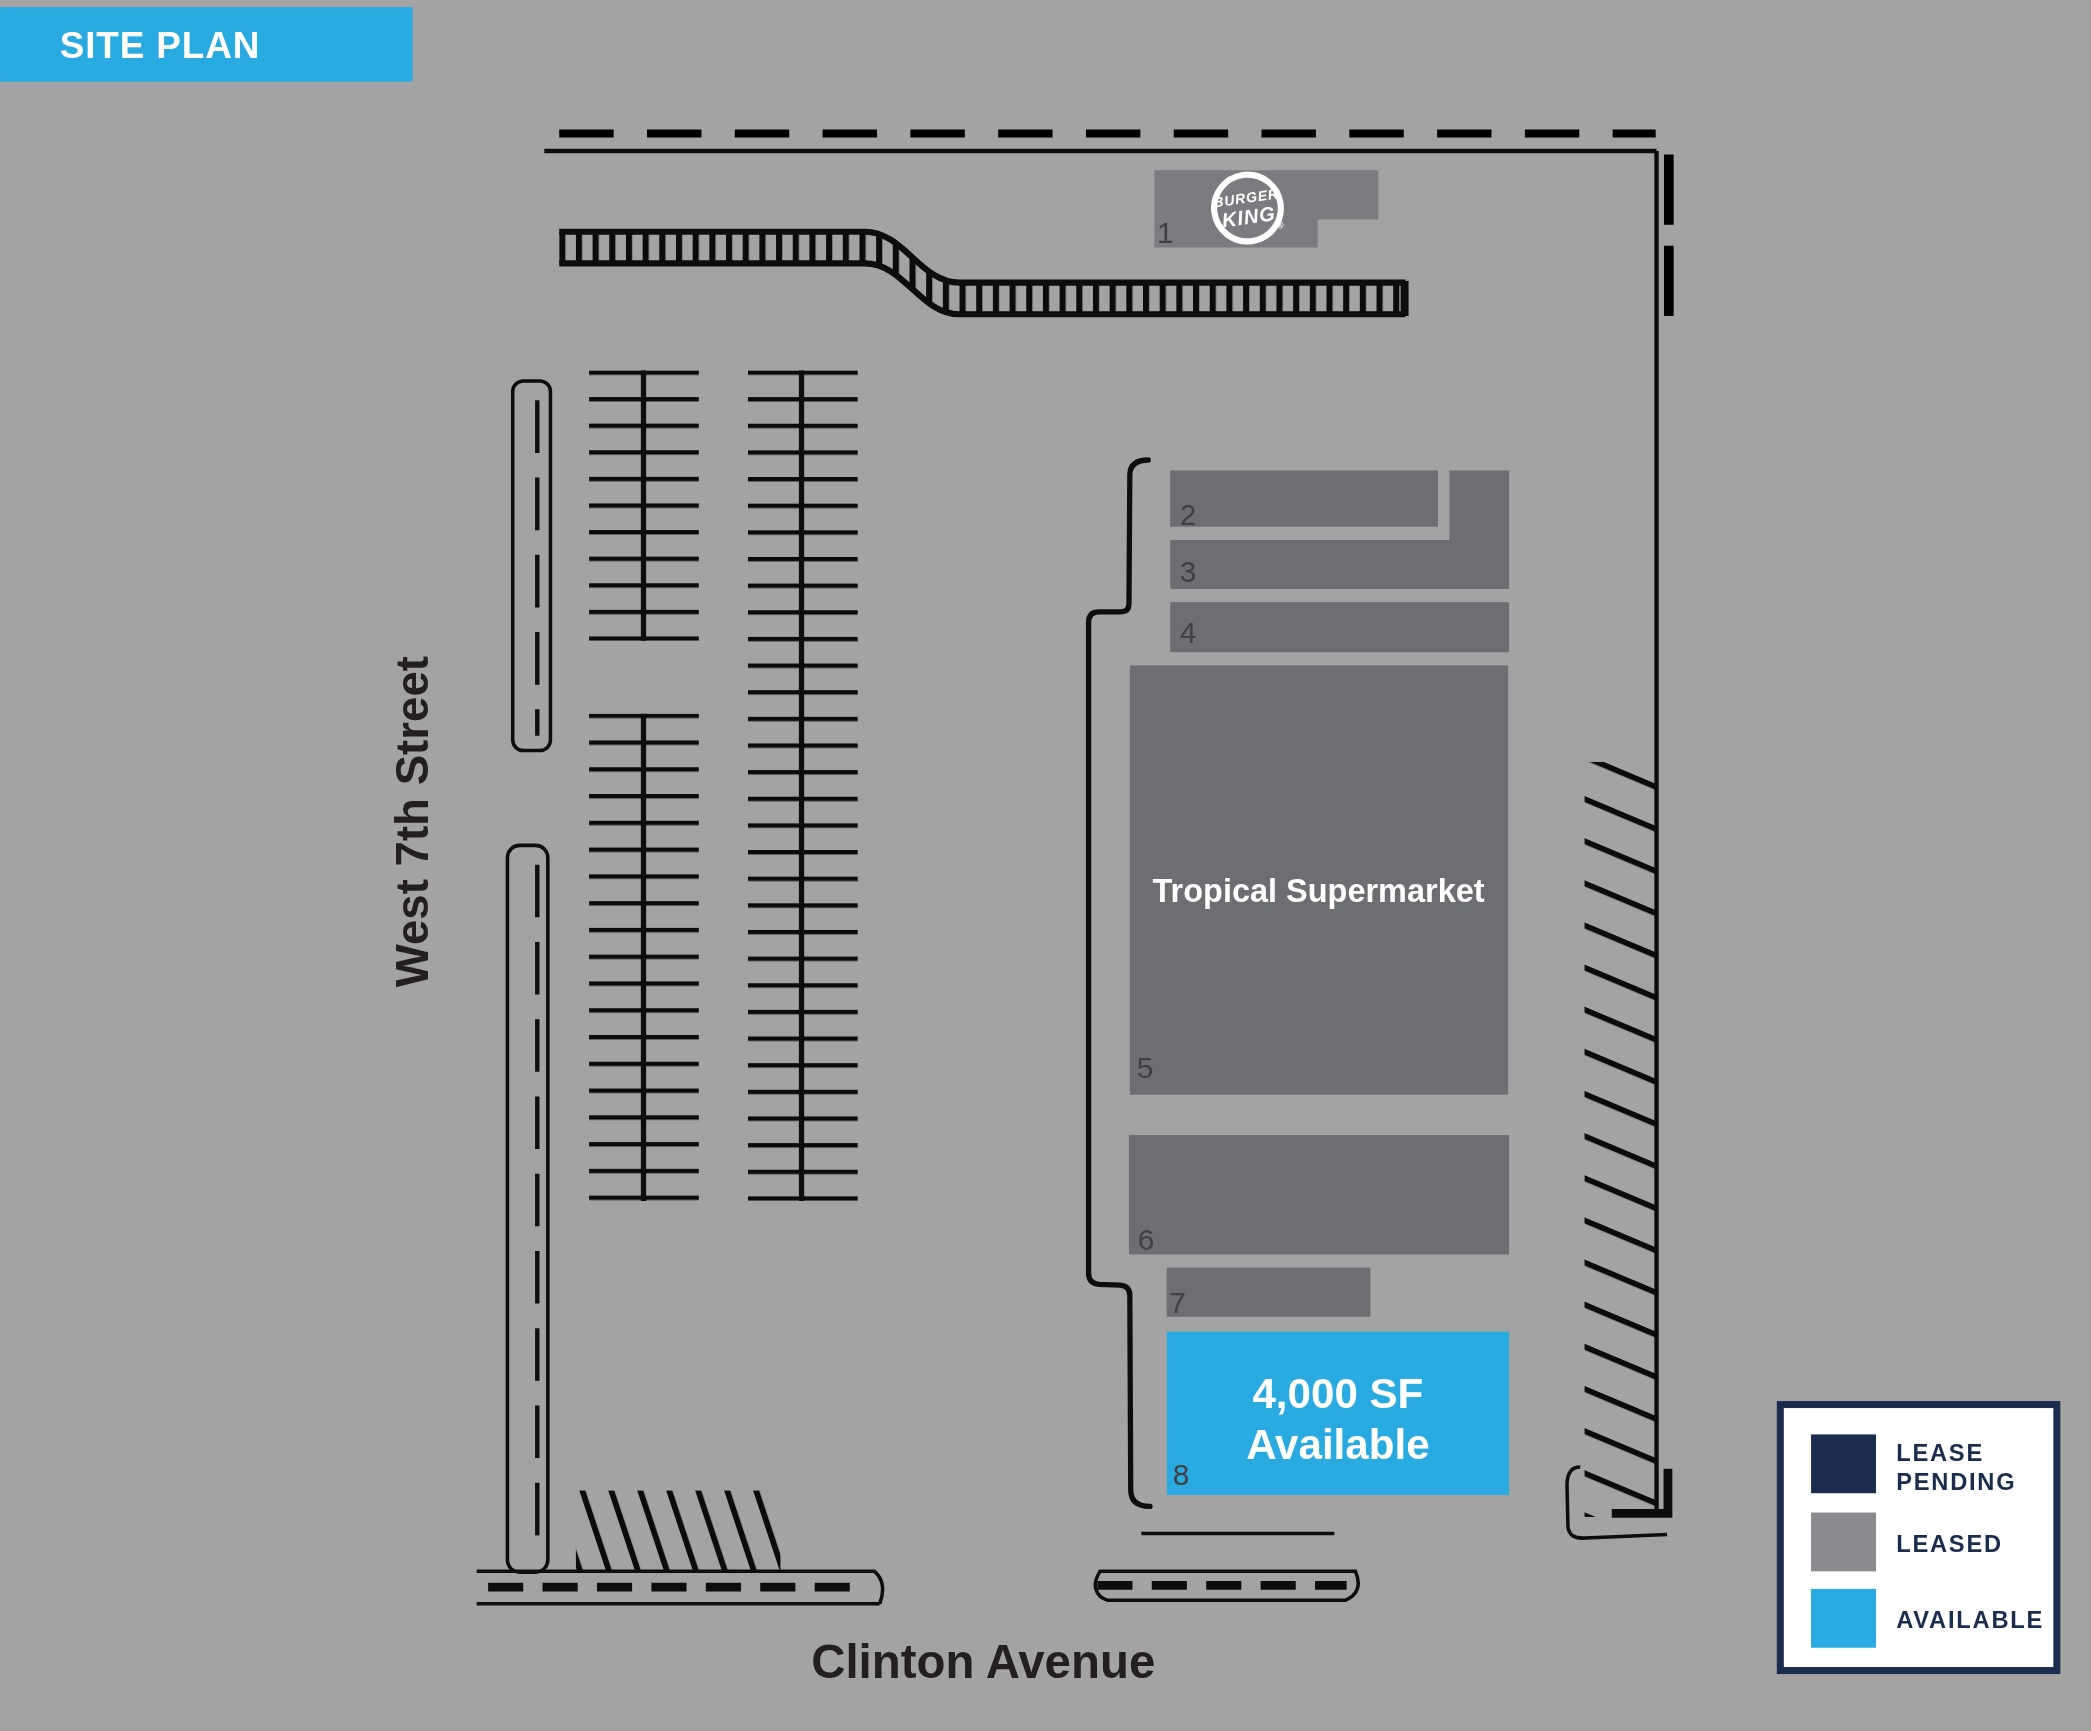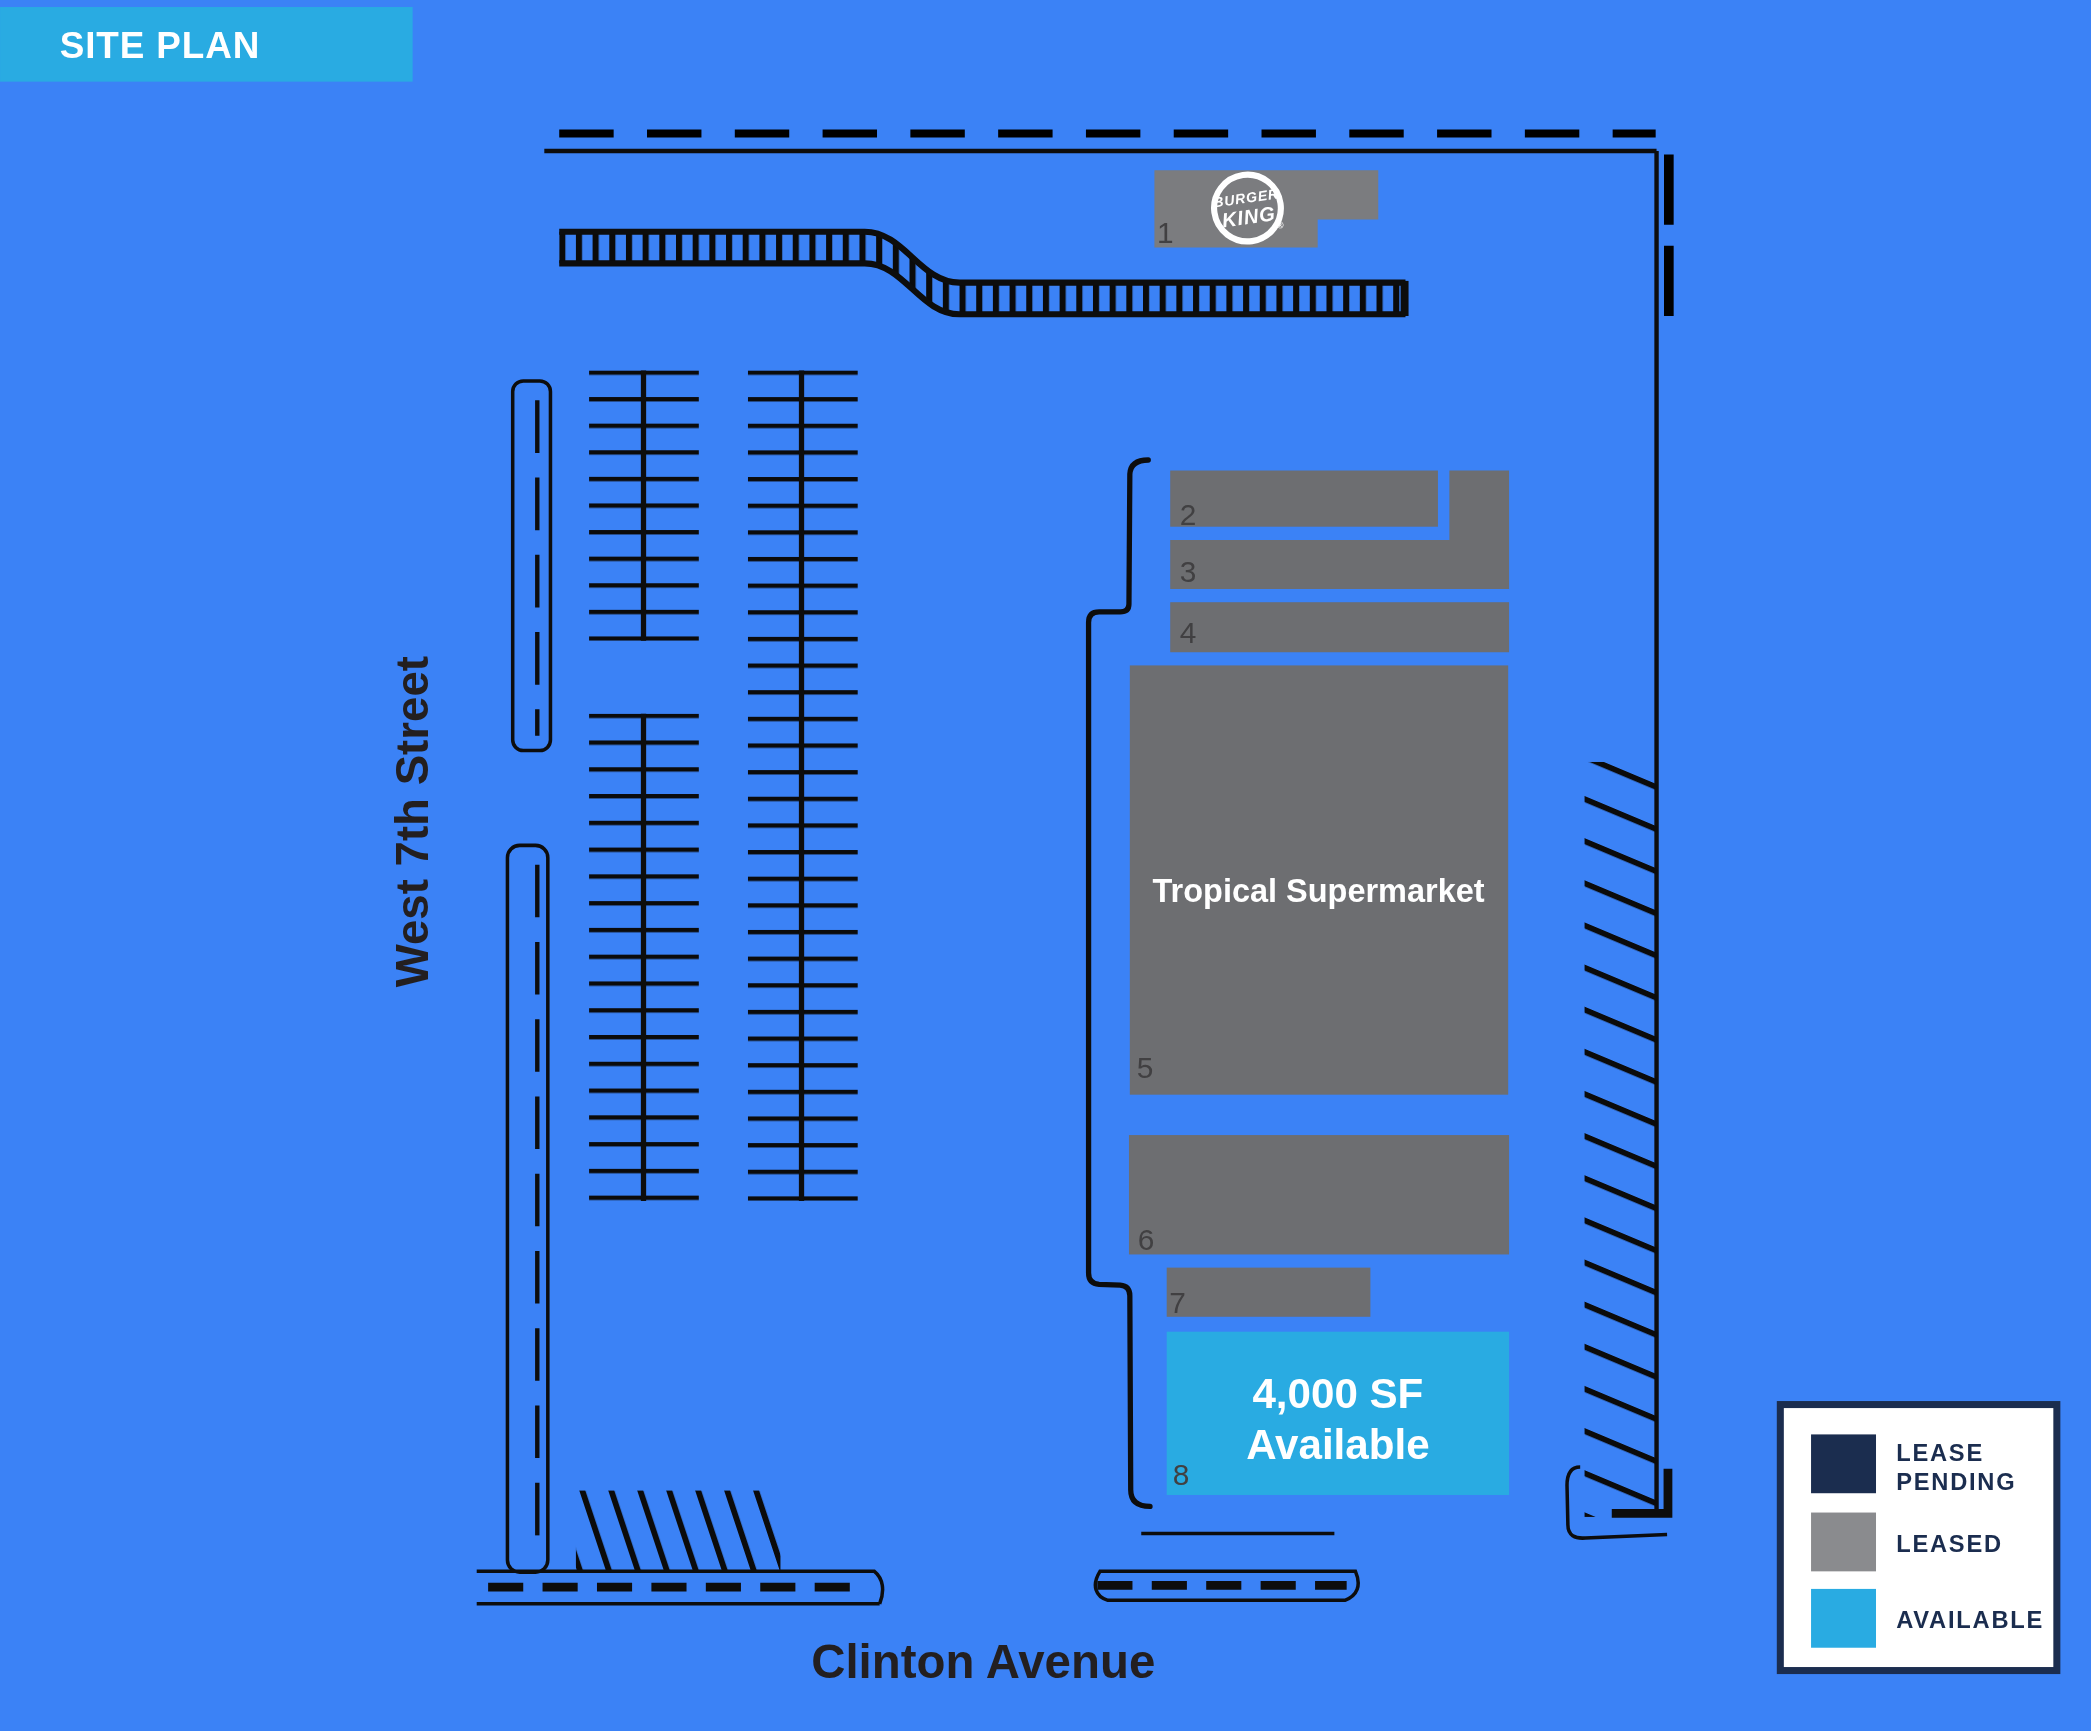--- a/index.html
+++ b/index.html
@@ -1,16 +1,16 @@
 <!DOCTYPE html>
 <html style="font-size:14px"><head>
 <meta charset="utf-8">
 <style>
   html,body{margin:0;padding:0;background:#ffffff;}
-  .stage{position:relative;width:2092px;height:1732px;background:#3b82f6;overflow:hidden;}
+  .stage{position:relative;width:2092px;height:1732px;background:#a3a3a3;overflow:hidden;}
   svg text{font-family:"Liberation Sans","DejaVu Sans",sans-serif;}
   .wtxt{fill:#ffffff;font-weight:bold;}
   .title-txt{font-size:42px;letter-spacing:1px;}
   .street-txt{font-size:52px;font-weight:bold;}
   .unum{font-size:34px;font-weight:400;}
   .legend-txt{font-size:27px;font-weight:bold;letter-spacing:2px;}
   .bigavail{font-size:48px;}
   .market{font-size:37px;}
   .bklogo1{font-size:16px;font-style:italic;letter-spacing:1px;}
   .bklogo2{font-size:23px;font-style:italic;letter-spacing:1px;}

